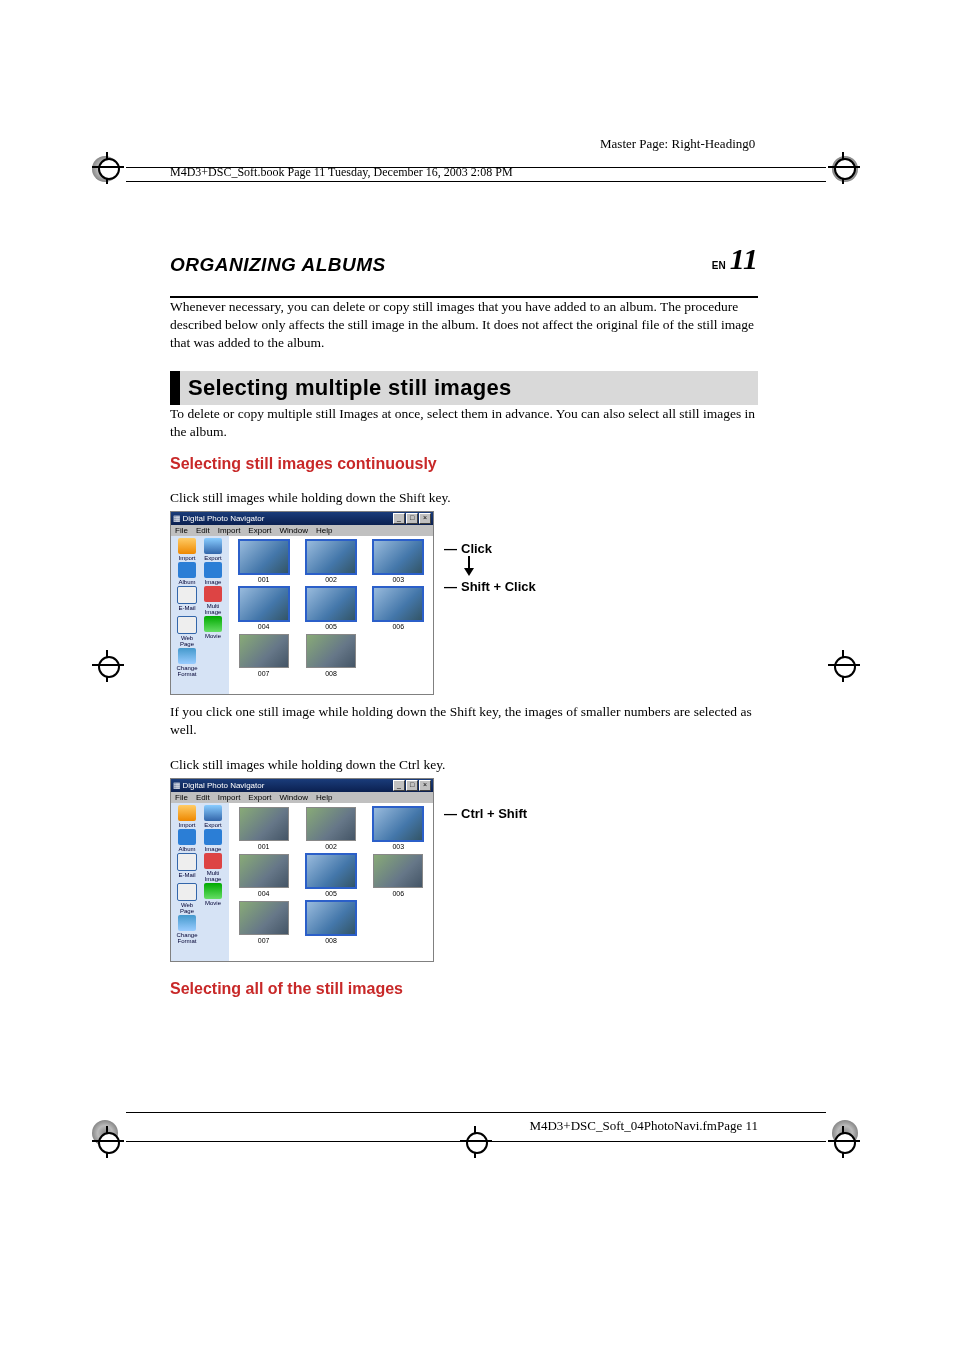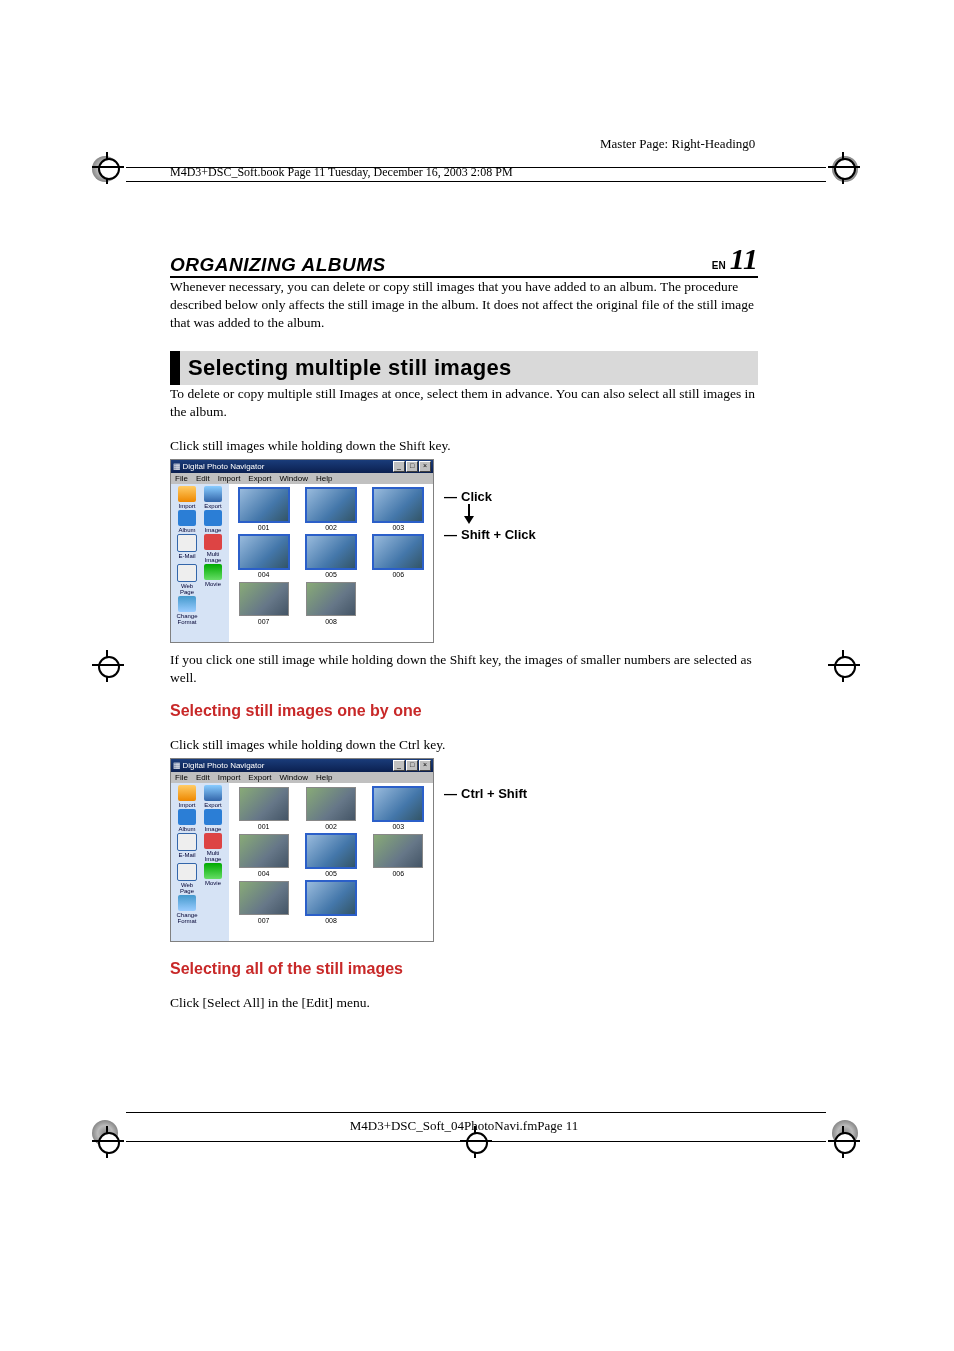--- a/index.html
+++ b/index.html
@@ -59,21 +59,21 @@
     position: absolute;
     left: 170px; top: 210px;
     width: 588px;
   }
 
   .chapter-header {
     display: flex;
     align-items: flex-end;
     justify-content: space-between;
     border-bottom: 2px solid #000;
-    padding-bottom: 0;
+    padding-bottom: 20px;
   }
   .chapter-title {
     font-style: italic;
     font-weight: bold;
     font-size: 19px;
     letter-spacing: 0.5px;
     font-family: Arial, Helvetica, sans-serif;
   }
   .chapter-page {
     display: flex; align-items: baseline; gap: 4px;
@@ -225,21 +225,21 @@
     margin: 0 auto;
     border: 1px solid #888;
     background: linear-gradient(135deg,#8a7,#678 60%,#456);
   }
   .thumb .pic.sel { outline: 2px solid #2b5fc9; outline-offset: -1px; background: linear-gradient(135deg,#9bd,#47a 60%,#356);}
   .thumb .lbl { font-size: 7px; margin-top: 2px; }
 
   .footer-meta {
     position: absolute; left: 170px; top: 1118px;
     width: 588px;
-    display: flex; justify-content: center;
+    display: flex; justify-content: flex-end;
     font-size: 13px;
   }
   .footer-overline {
     position: absolute; left: 126px; top: 1112px;
     width: 700px; height: 1px; background: #000;
   }
 </style>
 </head>
 <body>
 
@@ -290,20 +290,21 @@
 
   <div class="body-text">Whenever necessary, you can delete or copy still images that you have added to an album. The procedure described below only affects the still image in the album. It does not affect the original file of the still image that was added to the album.</div>
 
   <div class="banner">
     <div class="banner-bar"></div>
     <div class="banner-title">Selecting multiple still images</div>
   </div>
 
   <div class="body-text">To delete or copy multiple still Images at once, select them in advance. You can also select all still images in the album.</div>
 
+  <div class="sub-heading">Selecting still images continuously</div>
   <div class="instr">Click still images while holding down the Shift key.</div>
 
   <div class="screenshot-row">
 
     <div class="appwin">
       <div class="titlebar">
         <div class="ttl">
           <span>▦</span>
           <span>Digital Photo Navigator</span>
         </div>
@@ -396,21 +397,20 @@
       </div>
       <div class="line1">
           <span>—</span>
           <span>Shift + Click</span>
         </div>
     </div>
   </div>
 
   <div class="body-text" style="margin-top:8px;">If you click one still image while holding down the Shift key, the images of smaller numbers are selected as well.</div>
 
-  <div class="sub-heading">Selecting still images one by one</div>
   <div class="instr">Click still images while holding down the Ctrl key.</div>
 
   <div class="screenshot-row">
     <div class="appwin">
       <div class="titlebar">
         <div class="ttl">
           <span>▦</span>
           <span>Digital Photo Navigator</span>
         </div>
         <div class="winbtns">
@@ -491,21 +491,20 @@
 
     <div class="callouts" style="padding-top:28px;">
       <div class="line1">
           <span>—</span>
           <span>Ctrl + Shift</span>
         </div>
     </div>
   </div>
 
   <div class="sub-heading" style="margin-top:18px;">Selecting all of the still images</div>
-  <div class="instr">Click [Select All] in the [Edit] menu.</div>
 
 </div>
 
 <div class="footer-overline"></div>
 <div class="footer-meta">
   <span>M4D3+DSC_Soft_04PhotoNavi.fm</span>
   <span>Page  11</span>
 </div>
 
 </body></html>

